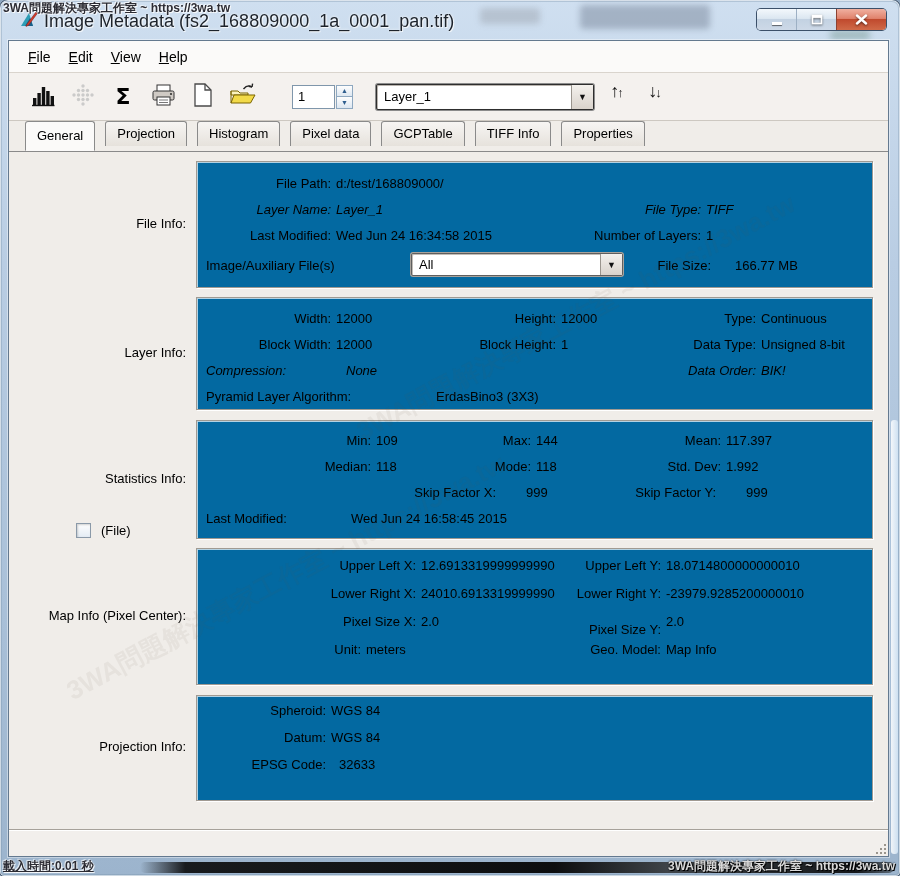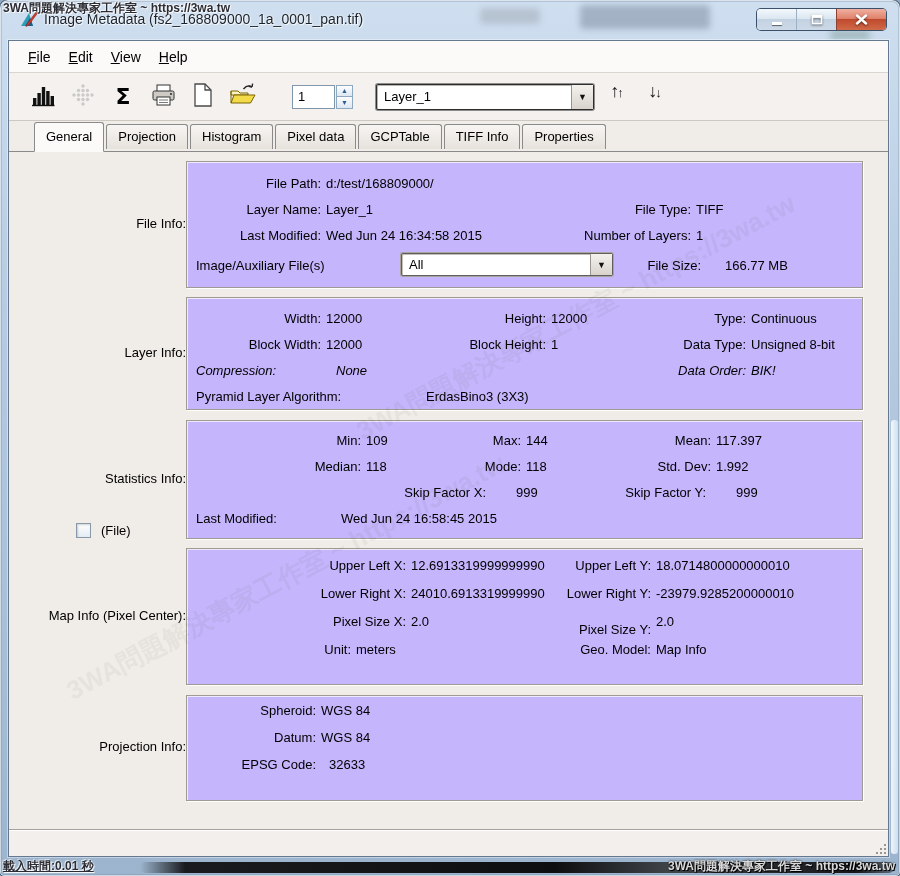--- a/index.html
+++ b/index.html
@@ -11,21 +11,21 @@
     -webkit-font-smoothing:antialiased;
   }
   
   .window{position:absolute;inset:0;border-radius:8px 8px 4px 4px;
     background:linear-gradient(180deg,#cfdff0 0%,#b9cde3 30%,#a9c0d8 70%,#9cb4cd 100%);
     box-shadow:inset 0 0 0 1px rgba(255,255,255,.55), inset 0 0 0 2px rgba(120,145,170,.35);
     outline:1px solid #46586d;}
   .glassblob{position:absolute;border-radius:4px;filter:blur(3px);pointer-events:none;}
   .titlebar{position:absolute;top:0;left:0;right:0;height:40px;}
   .app-icon{position:absolute;left:20px;top:10px;width:18px;height:18px;}
-  .title{position:absolute;left:44px;top:11px;font-size:14px;color:#1d232b;
+  .title{position:absolute;left:44px;top:11px;font-size:18px;color:#1d232b;
     text-shadow:0 0 3px rgba(255,255,255,.9),1px 1px 0 rgba(255,255,255,.7);white-space:nowrap;}
   .caption-buttons{position:absolute;top:9px;right:14px;display:flex;height:21px;
     border-radius:4px;overflow:hidden;box-shadow:0 0 0 1px #3c5069,inset 0 0 0 1px rgba(255,255,255,.6);}
   .cap-btn{display:flex;align-items:center;justify-content:center;height:21px;cursor:default;}
   .cap-btn.min,.cap-btn.max{width:39px;background:linear-gradient(180deg,#f3f8fc 0%,#dce7f1 45%,#c3d2e2 50%,#cdd9e7 100%);}
   .cap-btn.max{border-left:1px solid #9db0c4;}
   .cap-btn.close{width:49px;background:linear-gradient(180deg,#f0b0a0 0%,#e0826c 45%,#c04a2e 50%,#d06a48 100%);border-left:1px solid #8c4232;}
   .glyph-min{width:10px;height:3px;background:#fff;box-shadow:0 1px 1px rgba(0,0,0,.55);margin-top:8px;}
   .cap-glyph{filter:drop-shadow(0 1px 1px rgba(0,0,0,.55));}
   
@@ -49,30 +49,30 @@
   .combo-layer{width:218px;height:26px;margin-left:23px;border:1px solid #2e2e2e;
     box-shadow:inset 1px 1px 0 #b9b4ae, inset -1px -1px 0 #fdfdfd, 0 0 0 1px #8c8c8c;border-radius:2px;}
   .combo-text{flex:1;padding-left:7px;white-space:nowrap;overflow:hidden;}
   .combo-arrow-btn{width:21px;align-self:stretch;display:flex;align-items:center;justify-content:center;
     background:linear-gradient(180deg,#f4f1ed,#d9d3cc);border-left:1px solid #9a958e;font-size:9px;color:#111;}
   .nav-btn{width:30px;height:30px;display:flex;align-items:flex-start;justify-content:center;margin-left:8px;color:#111;}
   .nav-btn .arr{font-weight:bold;line-height:1;}
   .nav-btn .big{font-size:18px;}
   .nav-btn .small{font-size:13px;margin-top:6px;margin-left:-2px;}
   
-  .tabstrip{position:absolute;left:0;right:0;top:80px;height:31px;display:flex;align-items:center;
-    padding-left:25px;box-sizing:border-box;border-bottom:1px solid #8a8a8a;}
+  .tabstrip{position:absolute;left:0;right:0;top:80px;height:31px;display:flex;align-items:flex-start;
+    padding-left:16px;box-sizing:border-box;border-bottom:1px solid #8a8a8a;gap:8px;}
   .tab{padding:0 11px;height:24px;line-height:24px;background:linear-gradient(180deg,#f7f5f3,#e6e2dc);
     border:1px solid #8a8a8a;border-bottom:none;border-radius:3px 3px 0 0;margin-right:2px;white-space:nowrap;cursor:default;}
   .tab.active{height:28px;line-height:28px;background:#fbfaf9;position:relative;z-index:3;margin-bottom:-1px;
     border-bottom:1px solid #fbfaf9;}
   
   .panel{position:absolute;left:0;right:0;top:111px;bottom:26px;background:#f0ede9;}
   .gutter-label{position:absolute;left:0;width:177px;text-align:right;white-space:nowrap;}
-  .groupbox{position:absolute;left:177px;width:677px;background:#c4b5fd;
+  .groupbox{position:absolute;left:187px;width:677px;background:#0369a1;
     border:1px solid #a09a92;box-shadow:1px 1px 0 #fff, inset 1px 1px 0 rgba(255,255,255,.7);
     box-sizing:border-box;padding-left:9px;}
   .grow{display:flex;align-items:center;white-space:nowrap;}
   .lbl{display:inline-block;text-align:right;flex:none;white-space:nowrap;}
   .lbl.la{text-align:left;}
   .val{display:inline-block;text-align:left;flex:none;padding-left:5px;box-sizing:border-box;white-space:nowrap;}
   .aux-row{position:relative;height:26px;margin-top:5px;}
   .aux-label{position:absolute;left:0;top:5px;}
   .combo-aux{position:absolute;left:205px;top:0;width:212px;height:23px;border:1px solid #5f5f5f;
     box-shadow:inset 1px 1px 0 #c2bdb7, 0 0 0 1px #a8a39c;border-radius:2px;display:flex;align-items:center;}
@@ -240,21 +240,21 @@
       <div class="checkbox-row">
         <span class="checkbox"></span>
         <span class="checkbox-label">(File)</span>
       </div>
     <div class="gutter-label" style="top: 63.5px;">File Info:</div>
         <div class="groupbox" style="top: 9px; height: 127px; padding-top: 8px;">
           <div class="grow" style="height: 26px;">
             <span class="lbl" style="width: 125px;">File Path:</span>
             <span class="val" style="width: 205px;">d:/test/168809000/</span>
           </div>
-          <div class="grow" style="height: 26px;">
+          <div class="grow" style="height: 26px; font-style: italic;">
             <span class="lbl" style="width: 125px;">Layer Name:</span>
             <span class="val" style="width: 205px;">Layer_1</span>
             <span class="lbl" style="width: 165px;">File Type:</span>
             <span class="val" style="width: 120px;">TIFF</span>
           </div>
           <div class="grow" style="height: 26px;">
             <span class="lbl" style="width: 125px;">Last Modified:</span>
             <span class="val" style="width: 205px;">Wed Jun 24 16:34:58 2015</span>
             <span class="lbl" style="width: 165px;">Number of Layers:</span>
             <span class="val" style="width: 60px;">1</span>

